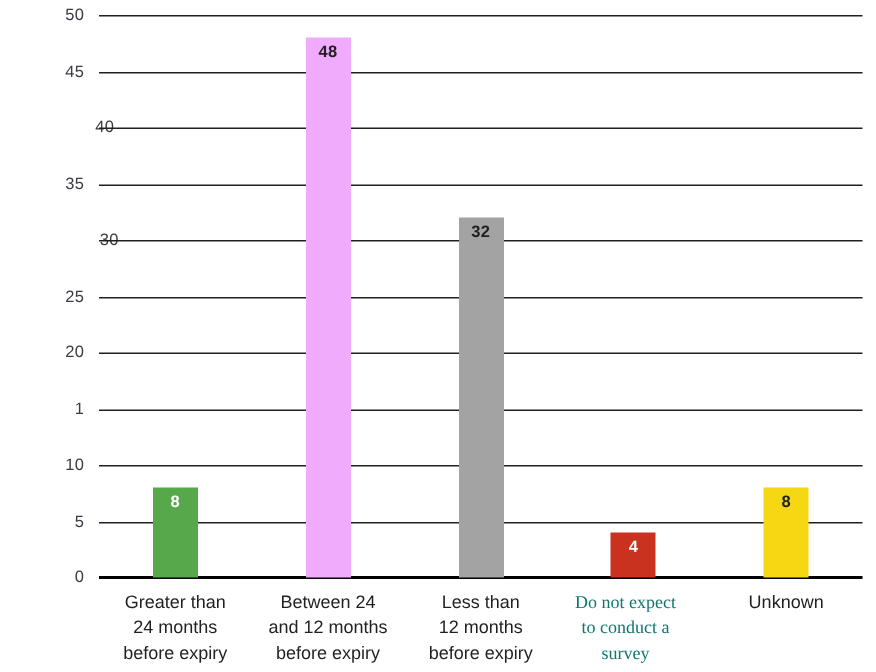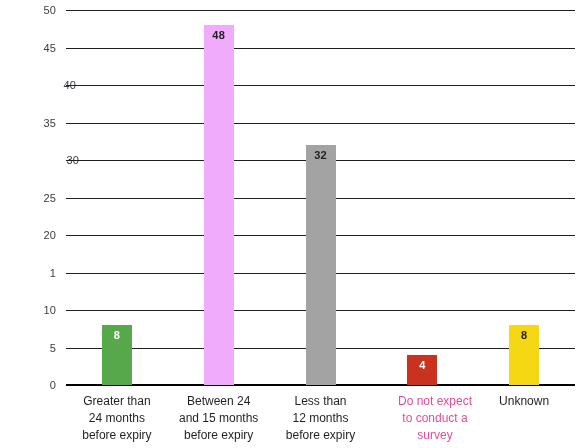--- a/index.html
+++ b/index.html
@@ -141,29 +141,29 @@
   </div>
 
   <div id="cat-labels">
       <div class="cat-label" style="left: 46.9px; color: rgb(35, 31, 32);">
         <span class="cat-line">Greater than</span>
         <span class="cat-line">24 months</span>
         <span class="cat-line">before expiry</span>
       </div>
       <div class="cat-label" style="left: 148.7px; color: rgb(35, 31, 32);">
         <span class="cat-line">Between 24</span>
-        <span class="cat-line">and 15 months</span>
+        <span class="cat-line">and 12 months</span>
         <span class="cat-line">before expiry</span>
       </div>
       <div class="cat-label" style="left: 250.5px; color: rgb(35, 31, 32);">
         <span class="cat-line">Less than</span>
         <span class="cat-line">12 months</span>
         <span class="cat-line">before expiry</span>
       </div>
-      <div class="cat-label" style="left: 365px; color: #ec4899;">
+      <div class="cat-label" style="left: 347px; color: #0f766e; font-family: Liberation Serif, serif;">
         <span class="cat-line">Do not expect</span>
         <span class="cat-line">to conduct a</span>
         <span class="cat-line">survey</span>
       </div>
       <div class="cat-label" style="left: 454.1px; color: rgb(35, 31, 32);">
         <span class="cat-line">Unknown</span>
       </div>
     </div>
 
 </div>

